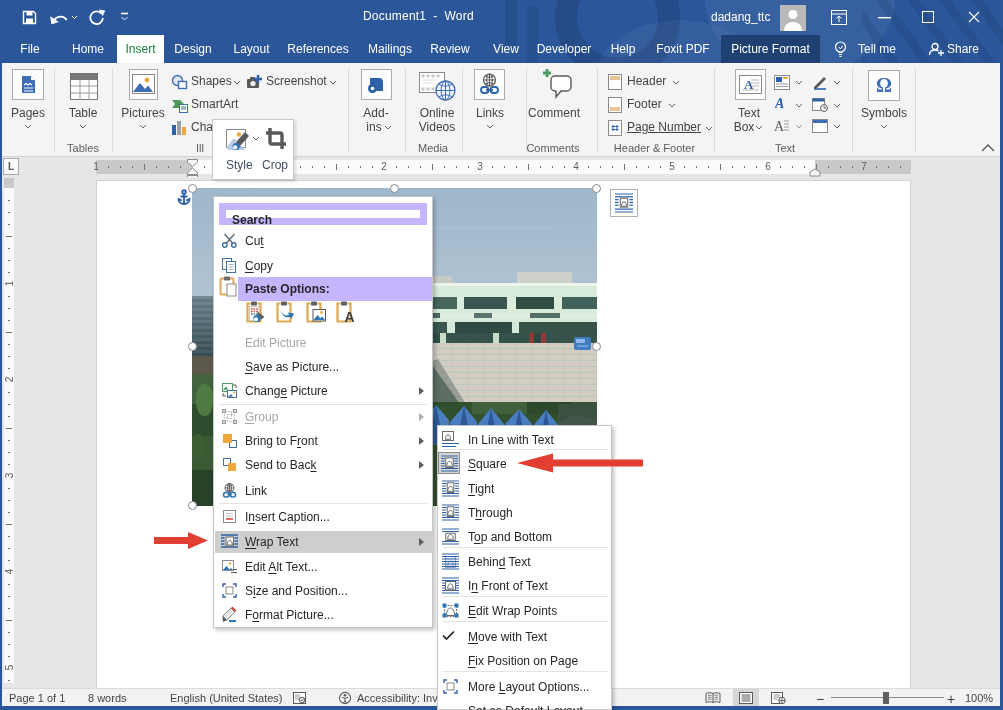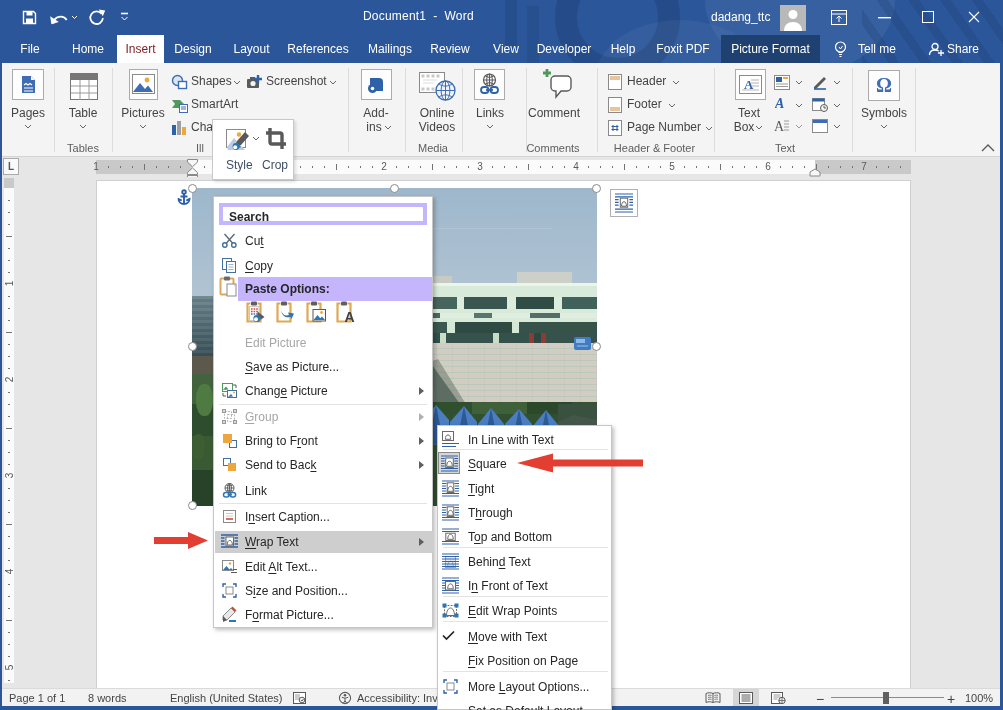--- a/index.html
+++ b/index.html
@@ -16,21 +16,21 @@
 #titlebar .decor4 { position:absolute; left:527px; top:6px; width:12px; height:57px; background:rgba(10,25,55,0.11); }
 #titlebar .decor5 { position:absolute; left:862px; top:-10px; width:150px; height:80px; background:repeating-linear-gradient(55deg,rgba(10,25,55,0.12) 0 9px,transparent 9px 26px); }
 #titlebar .decor6 { position:absolute; left:595px; top:20px; width:170px; height:120px; border-radius:50%; background:rgba(255,255,255,0.045); }
 #title-text { left:363px; top:9px; color:#fff; font-size:12px; letter-spacing:0.2px; }
 #user-text { left:711px; top:10px; color:#fff; font-size:12px; }
 #avatar { left:780px; top:5px; width:26px; height:26px; background:#b5b5b5; }
 
 
 #tabrow { left:0; top:35px; width:1003px; height:28px; }
 .tab { position:absolute; top:0; height:28px; line-height:28px; color:#fff; font-size:12px; text-align:center; }
-#tab-insert { background:#fff; color:#7f1d1d; }
+#tab-insert { background:#fff; color:#15803d; }
 #tab-pf { background:#1e4172; }
 
 
 #ribbon { left:0; top:63px; width:1003px; height:94px; background:#f4f4f4; border-bottom:1px solid #d4d4d4; }
 .vsep { position:absolute; top:5px; width:1px; height:84px; background:#dcdcdc; }
 .grouplabel { position:absolute; top:79px; font-size:11px; color:#5d5d5d; text-align:center; }
 .iconbox svg { display:block; margin:auto; margin-top:0px; }
 .biglabel { position:absolute; font-size:12px; color:#444; text-align:center; }
 .iconbox { position:absolute; background:#fdfdfd; border:1px solid #ababab; }
 .smalltext { position:absolute; font-size:12px; color:#444; }
@@ -291,21 +291,21 @@
         <rect x="2" y="10" width="10" height="4" fill="#e8c49a"></rect>
       </svg>
   <div class="smalltext" style="left:627px;top:34px;">Footer</div>
   <svg class="abs" style="left:668px;top:40px;" width="8" height="5">
         <path d="M1 1l3 3 3-3" stroke="#666" fill="none"></path>
       </svg>
   <svg class="abs" style="left:608px;top:57px;" width="14" height="16" viewBox="0 0 14 16">
         <rect x="0.5" y="0.5" width="13" height="15" fill="#fff" stroke="#8a8a8a"></rect>
         <path d="M5 5v6M9 5v6M3.5 6.5h7M3.5 9.5h7" stroke="#2e62a8" stroke-width="1.1"></path>
       </svg>
-  <div class="smalltext" style="left:627px;top:57px;">Page Number</div>
+  <div class="smalltext" style="left:627px;top:57px;text-decoration:underline;">Page Number</div>
   <svg class="abs" style="left:705px;top:63px;" width="8" height="5">
         <path d="M1 1l3 3 3-3" stroke="#666" fill="none"></path>
       </svg>
   <div class="vsep" style="left:714px;"></div>
 
   <div class="iconbox" style="left:735px;top:6px;width:31px;height:31px;">
     <svg width="29" height="29" viewBox="0 0 29 29">
           <rect x="3.5" y="5.5" width="22" height="18" fill="#fff" stroke="#8a8a8a"></rect>
           <text x="8" y="19" font-family="Liberation Serif" font-size="13" fill="#2e62a8" font-weight="bold">A</text>
           <path d="M15 10h8M15 13h8M15 16h8M6 20h17" stroke="#b5b5b5"></path>
@@ -529,21 +529,21 @@
       </svg>
   <svg class="abs" style="left:52px;top:7px;" width="22" height="24" viewBox="0 0 22 24">
         <path d="M5 1v14a2 2 0 002 2h14" fill="none" stroke="#595959" stroke-width="3.4"></path>
         <path d="M1 6h14a2 2 0 012 2v14" fill="none" stroke="#595959" stroke-width="3.4"></path>
       </svg>
   <div class="smalltext" style="left:13px;top:38px;color:#3f4f63;">Style</div>
   <div class="smalltext" style="left:49px;top:38px;color:#3f4f63;">Crop</div>
 </div>
 
 <div id="ctxmenu" class="abs">
-  <div style="position:absolute;left:5px;top:6px;width:208px;height:22px;border:4px solid #c4b5fd;">
+  <div style="position:absolute;left:5px;top:6px;width:208px;height:22px;border:7px solid #c4b5fd;">
     <div style="position:absolute;left:6px;top:3px;font-weight:bold;font-size:12px;color:#262626;">Search</div>
   </div>
   <div class="mi" style="top:32px;">
     <svg class="mic" width="17" height="17" viewBox="0 0 17 17">
           <g stroke="#41719c" fill="none" stroke-width="1.4">
             <path d="M13.5 2L5.5 11M3.5 2l8 9" stroke="#5a6b7c"></path>
             <circle cx="3.8" cy="13" r="2.2"></circle>
             <circle cx="12.8" cy="13" r="2.2"></circle>
           </g>
         </svg>

